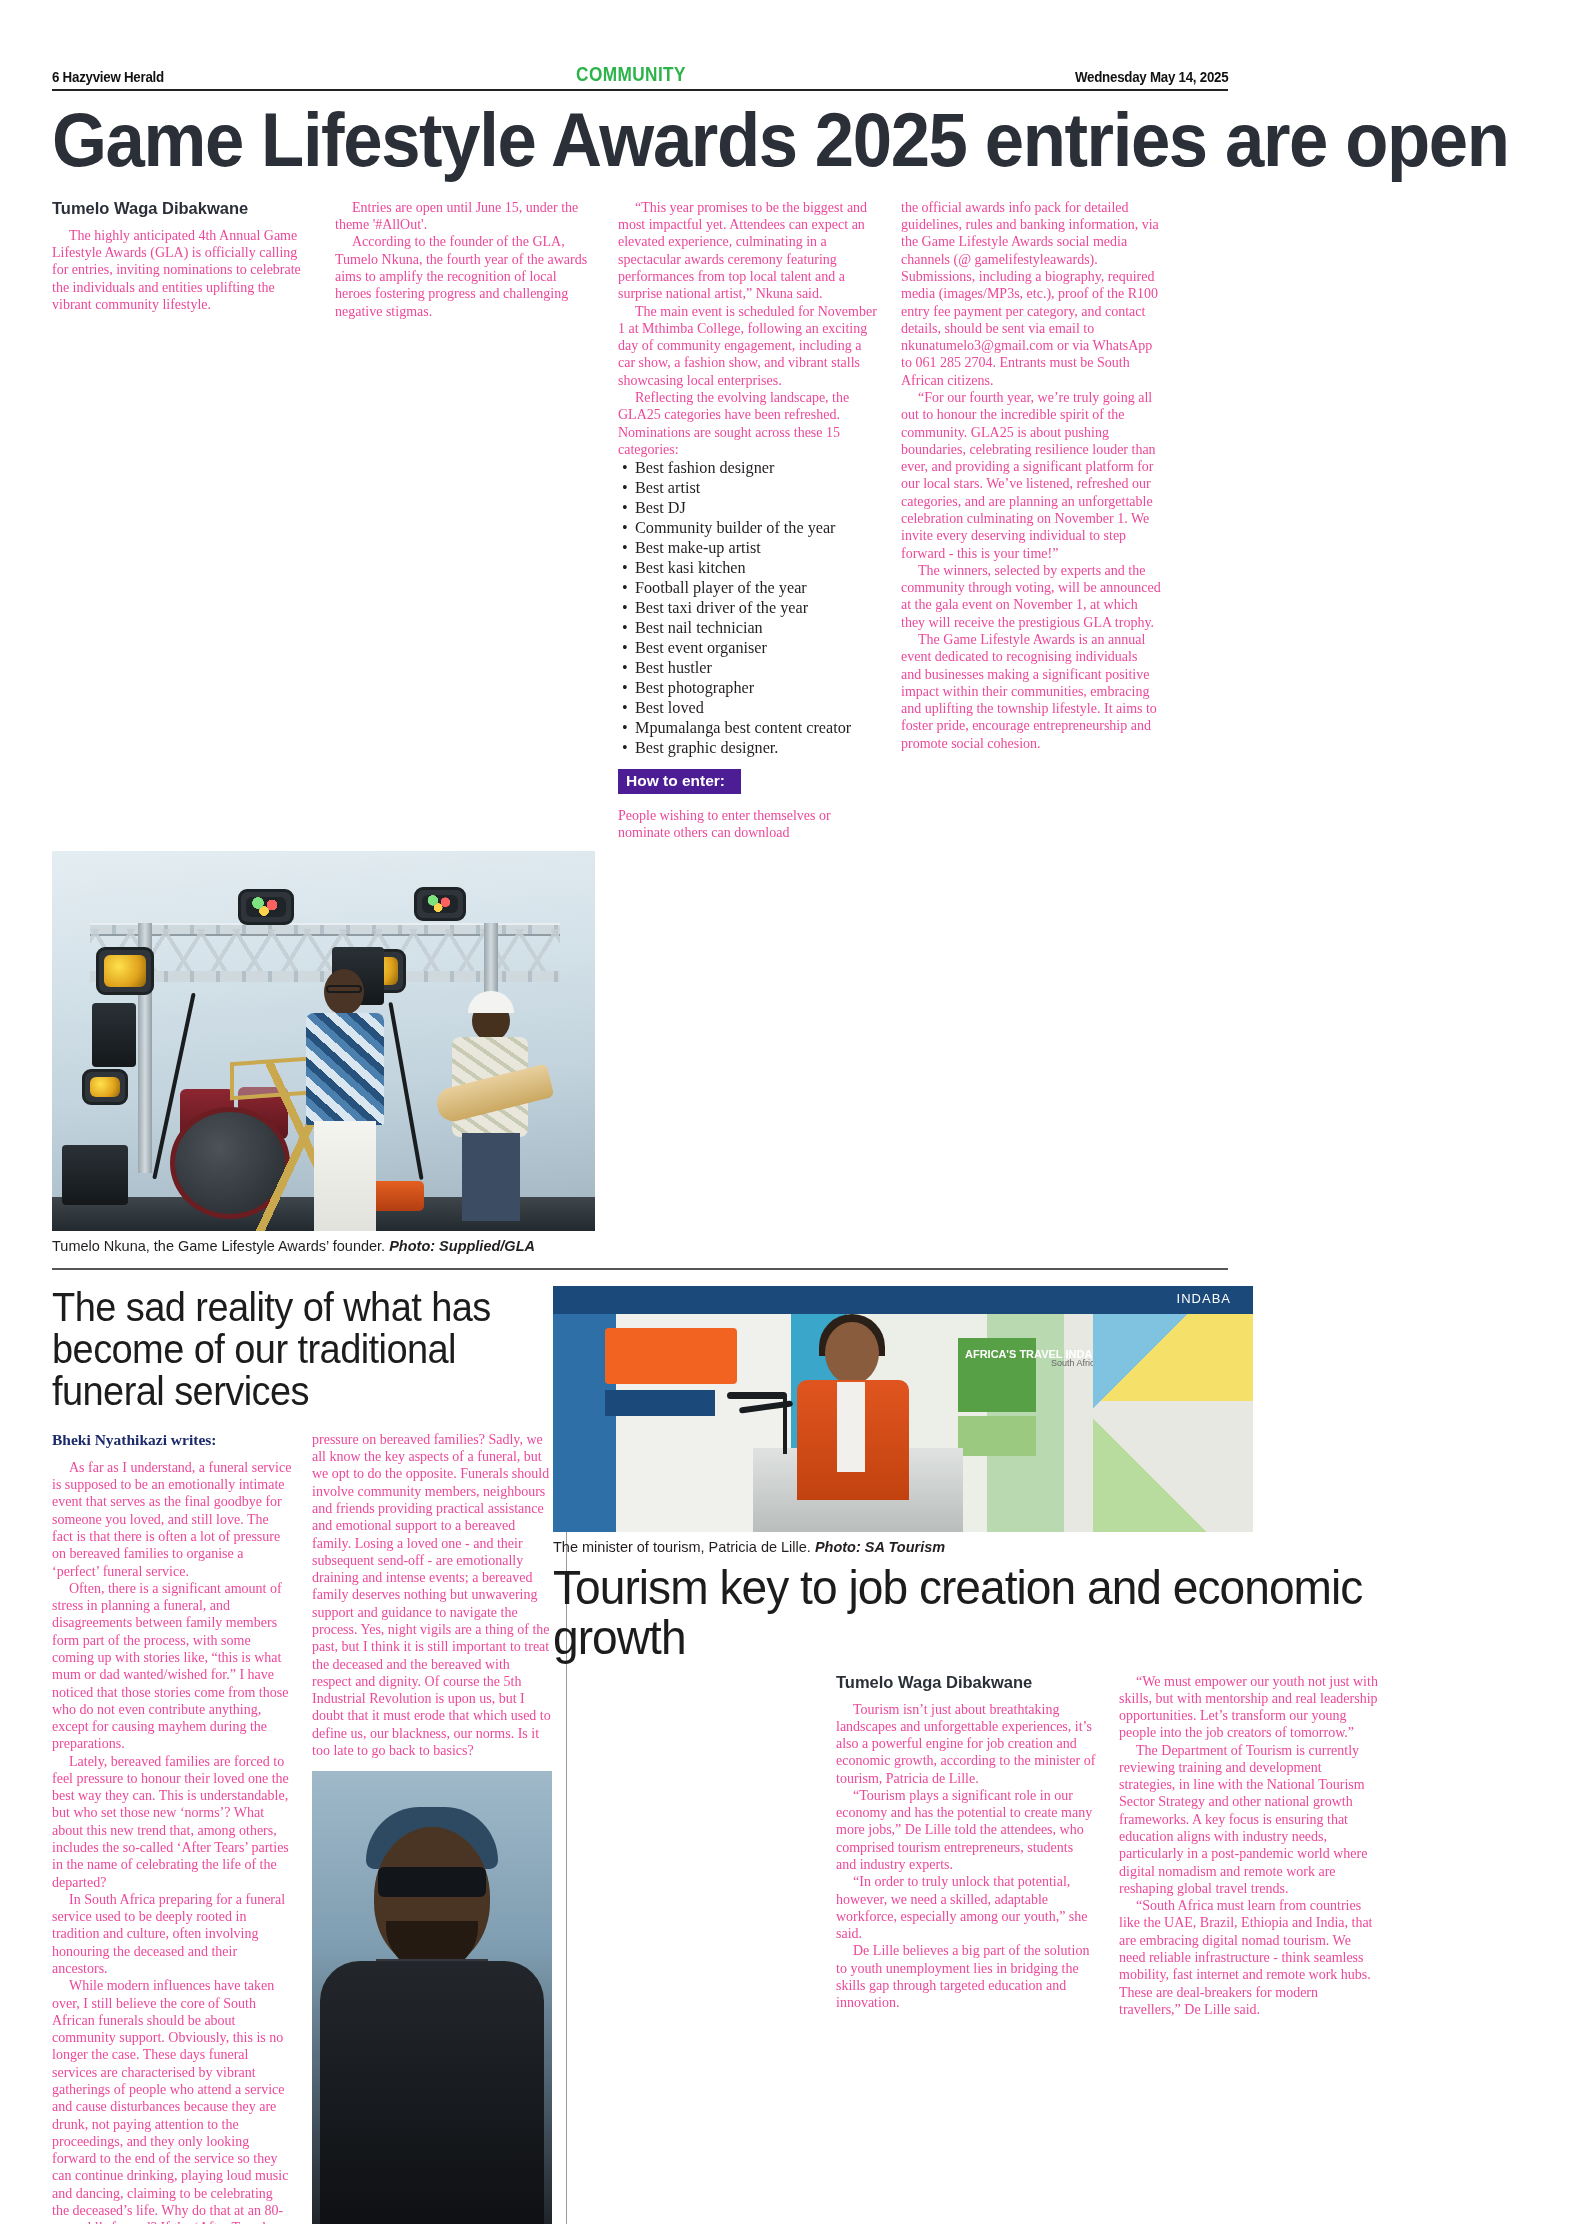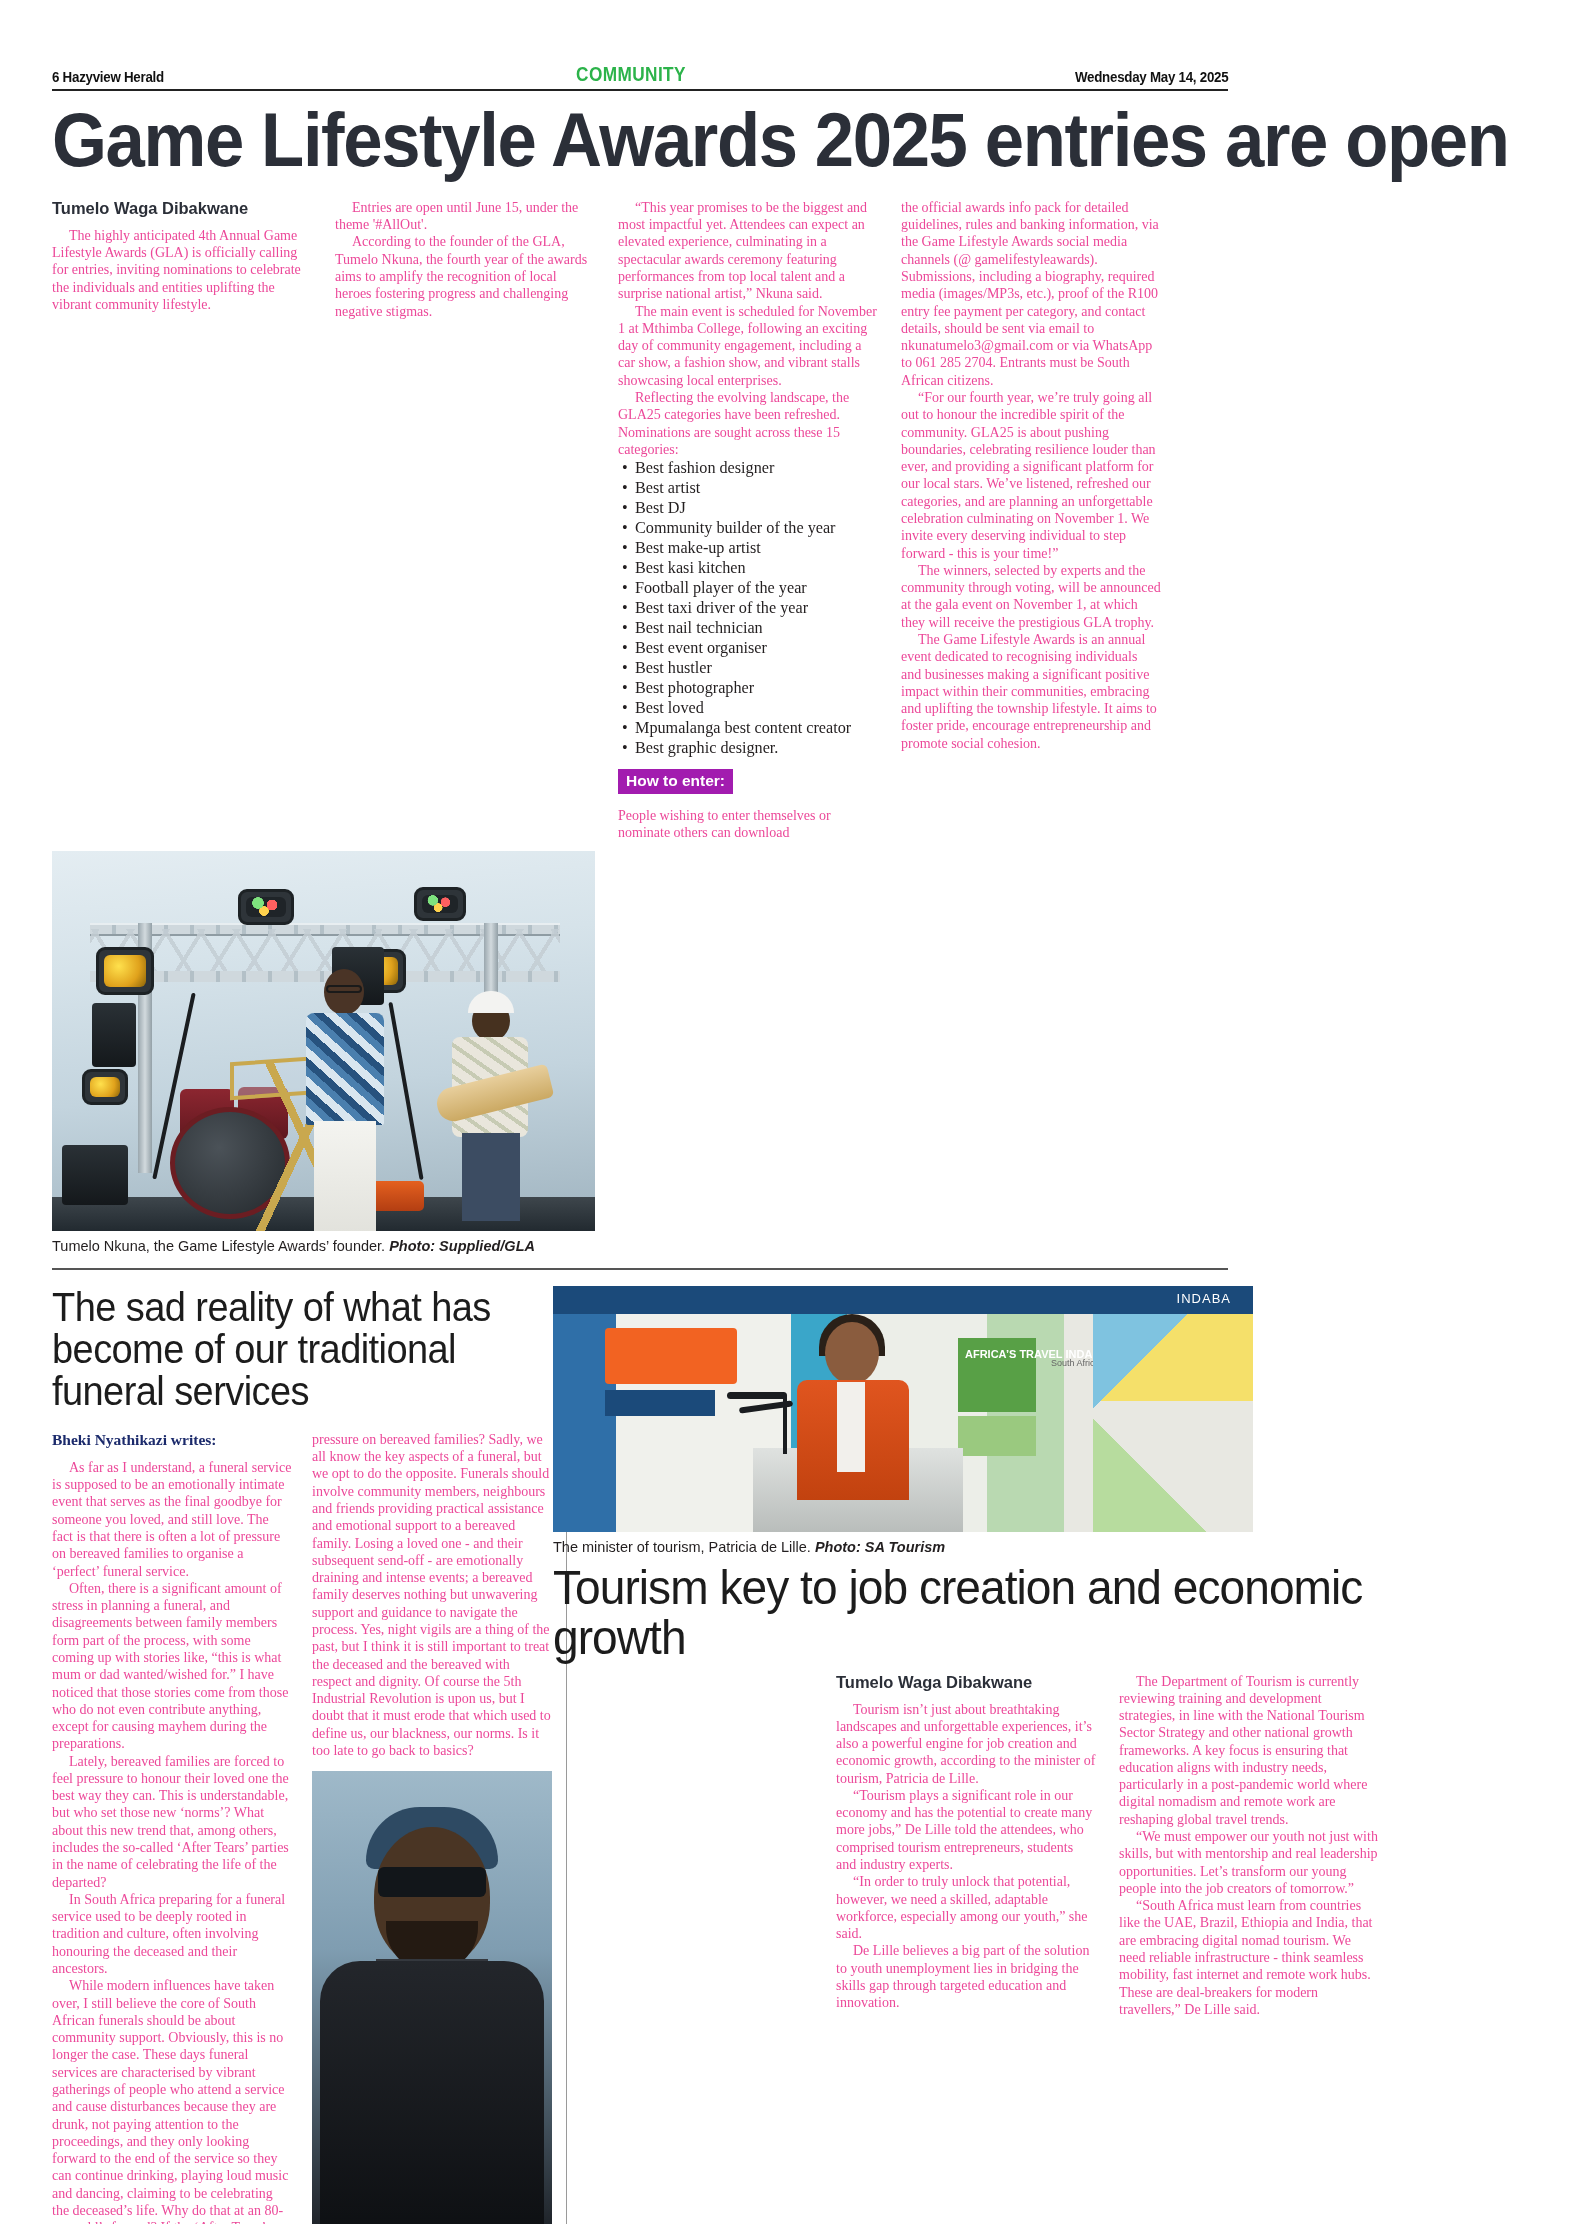--- a/index.html
+++ b/index.html
@@ -93,26 +93,26 @@
     color: #231f20;
   }
   .cat-list li { padding-left: 17px; position: relative; }
   .cat-list li:before {
     content: "•";
     position: absolute;
     left: 4px;
   }
   .how-badge {
     display: inline-block;
-    background: #a21caf;
+    background: #4c1d95;
     color: #fff;
     font-family: "Liberation Sans", sans-serif;
     font-weight: bold;
     font-size: 15.5px;
-    padding: 3px 8px 4px 8px;
+    padding: 3px 16px 4px 8px;
     margin: 11px 0 13px 0;
   }
 
   
   .photo1 {
     grid-column: 1 / 3;
     width: 543px;
     height: 380px;
     margin-top: 9px;
     position: relative;
@@ -471,22 +471,22 @@
         <div></div>
         <div>
           <div class="byline">Tumelo Waga Dibakwane</div>
           <p class="body">Tourism isn’t just about breathtaking landscapes and unforgettable experiences, it’s also a powerful engine for job creation and economic growth, according to the minister of tourism, Patricia de Lille.</p>
           <p class="body">“Tourism plays a significant role in our economy and has the potential to create many more jobs,” De Lille told the attendees, who comprised tourism entrepreneurs, students and industry experts.</p>
           <p class="body">“In order to truly unlock that potential, however, we need a skilled, adaptable workforce, especially among our youth,” she said.</p>
           <p class="body">De Lille believes a big part of the solution to youth unemployment lies in bridging the skills gap through targeted education and innovation.</p>
 
         </div>
         <div>
+          <p class="body">“We must empower our youth not just with skills, but with mentorship and real leadership opportunities. Let’s transform our young people into the job creators of tomorrow.”</p>
           <p class="body">The Department of Tourism is currently reviewing training and development strategies, in line with the National Tourism Sector Strategy and other national growth frameworks. A key focus is ensuring that education aligns with industry needs, particularly in a post-pandemic world where digital nomadism and remote work are reshaping global travel trends.</p>
-          <p class="body">“We must empower our youth not just with skills, but with mentorship and real leadership opportunities. Let’s transform our young people into the job creators of tomorrow.”</p>
           <p class="body">“South Africa must learn from countries like the UAE, Brazil, Ethiopia and India, that are embracing digital nomad tourism. We need reliable infrastructure - think seamless mobility, fast internet and remote work hubs. These are deal-breakers for modern travellers,” De Lille said.</p>
 
         </div>
       </div>
     </div>
   </div>
 
 </div>
 
 </body></html>

